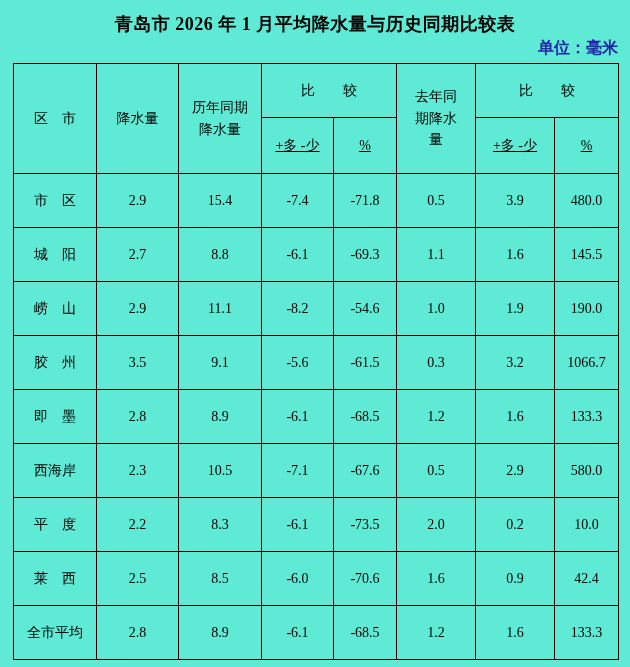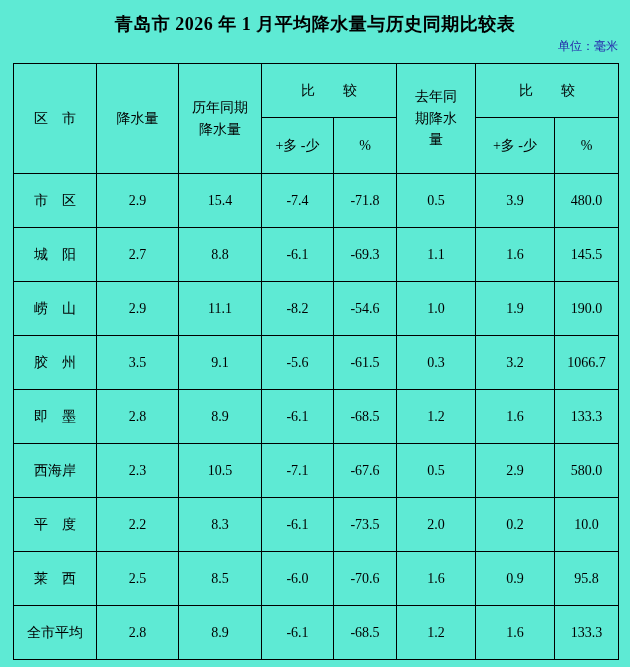--- a/index.html
+++ b/index.html
@@ -19,41 +19,41 @@
     width: 100%;
     text-align: center;
     font-size: 18px;
     font-weight: bold;
     letter-spacing: 0.5px;
   }
   .unit {
     position: absolute;
     top: 38px;
     right: 12px;
-    font-size: 12px;
-    font-weight: normal;
+    font-size: 16px;
+    font-weight: bold;
   }
   table.rain {
     position: absolute;
     left: 13px;
     top: 63px;
     width: 605px;
     border-collapse: collapse;
     table-layout: fixed;
   }
   table.rain td {
     border: 1px solid #000000;
     text-align: center;
     vertical-align: middle;
     font-size: 14px;
     padding: 0;
     overflow: hidden;
   }
   tr.h1 { height: 54px; }
-  tr.h2 { height: 56px; }
+  tr.h2 { height: 56px; text-decoration: underline; }
   tbody tr.datarow { height: 54px; }
   .pre { white-space: pre-line; line-height: 1.55; }
 </style>
 </head>
 <body>
 
 <div class="page">
 
   <div class="title">青岛市 2026 年 1 月平均降水量与历史同期比较表</div>
 
@@ -161,21 +161,21 @@
         <td>10.0</td>
       </tr>
       <tr class="datarow">
         <td>莱　西</td>
         <td>2.5</td>
         <td>8.5</td>
         <td>-6.0</td>
         <td>-70.6</td>
         <td>1.6</td>
         <td>0.9</td>
-        <td>95.8</td>
+        <td>42.4</td>
       </tr>
       <tr class="datarow">
         <td>全市平均</td>
         <td>2.8</td>
         <td>8.9</td>
         <td>-6.1</td>
         <td>-68.5</td>
         <td>1.2</td>
         <td>1.6</td>
         <td>133.3</td>

